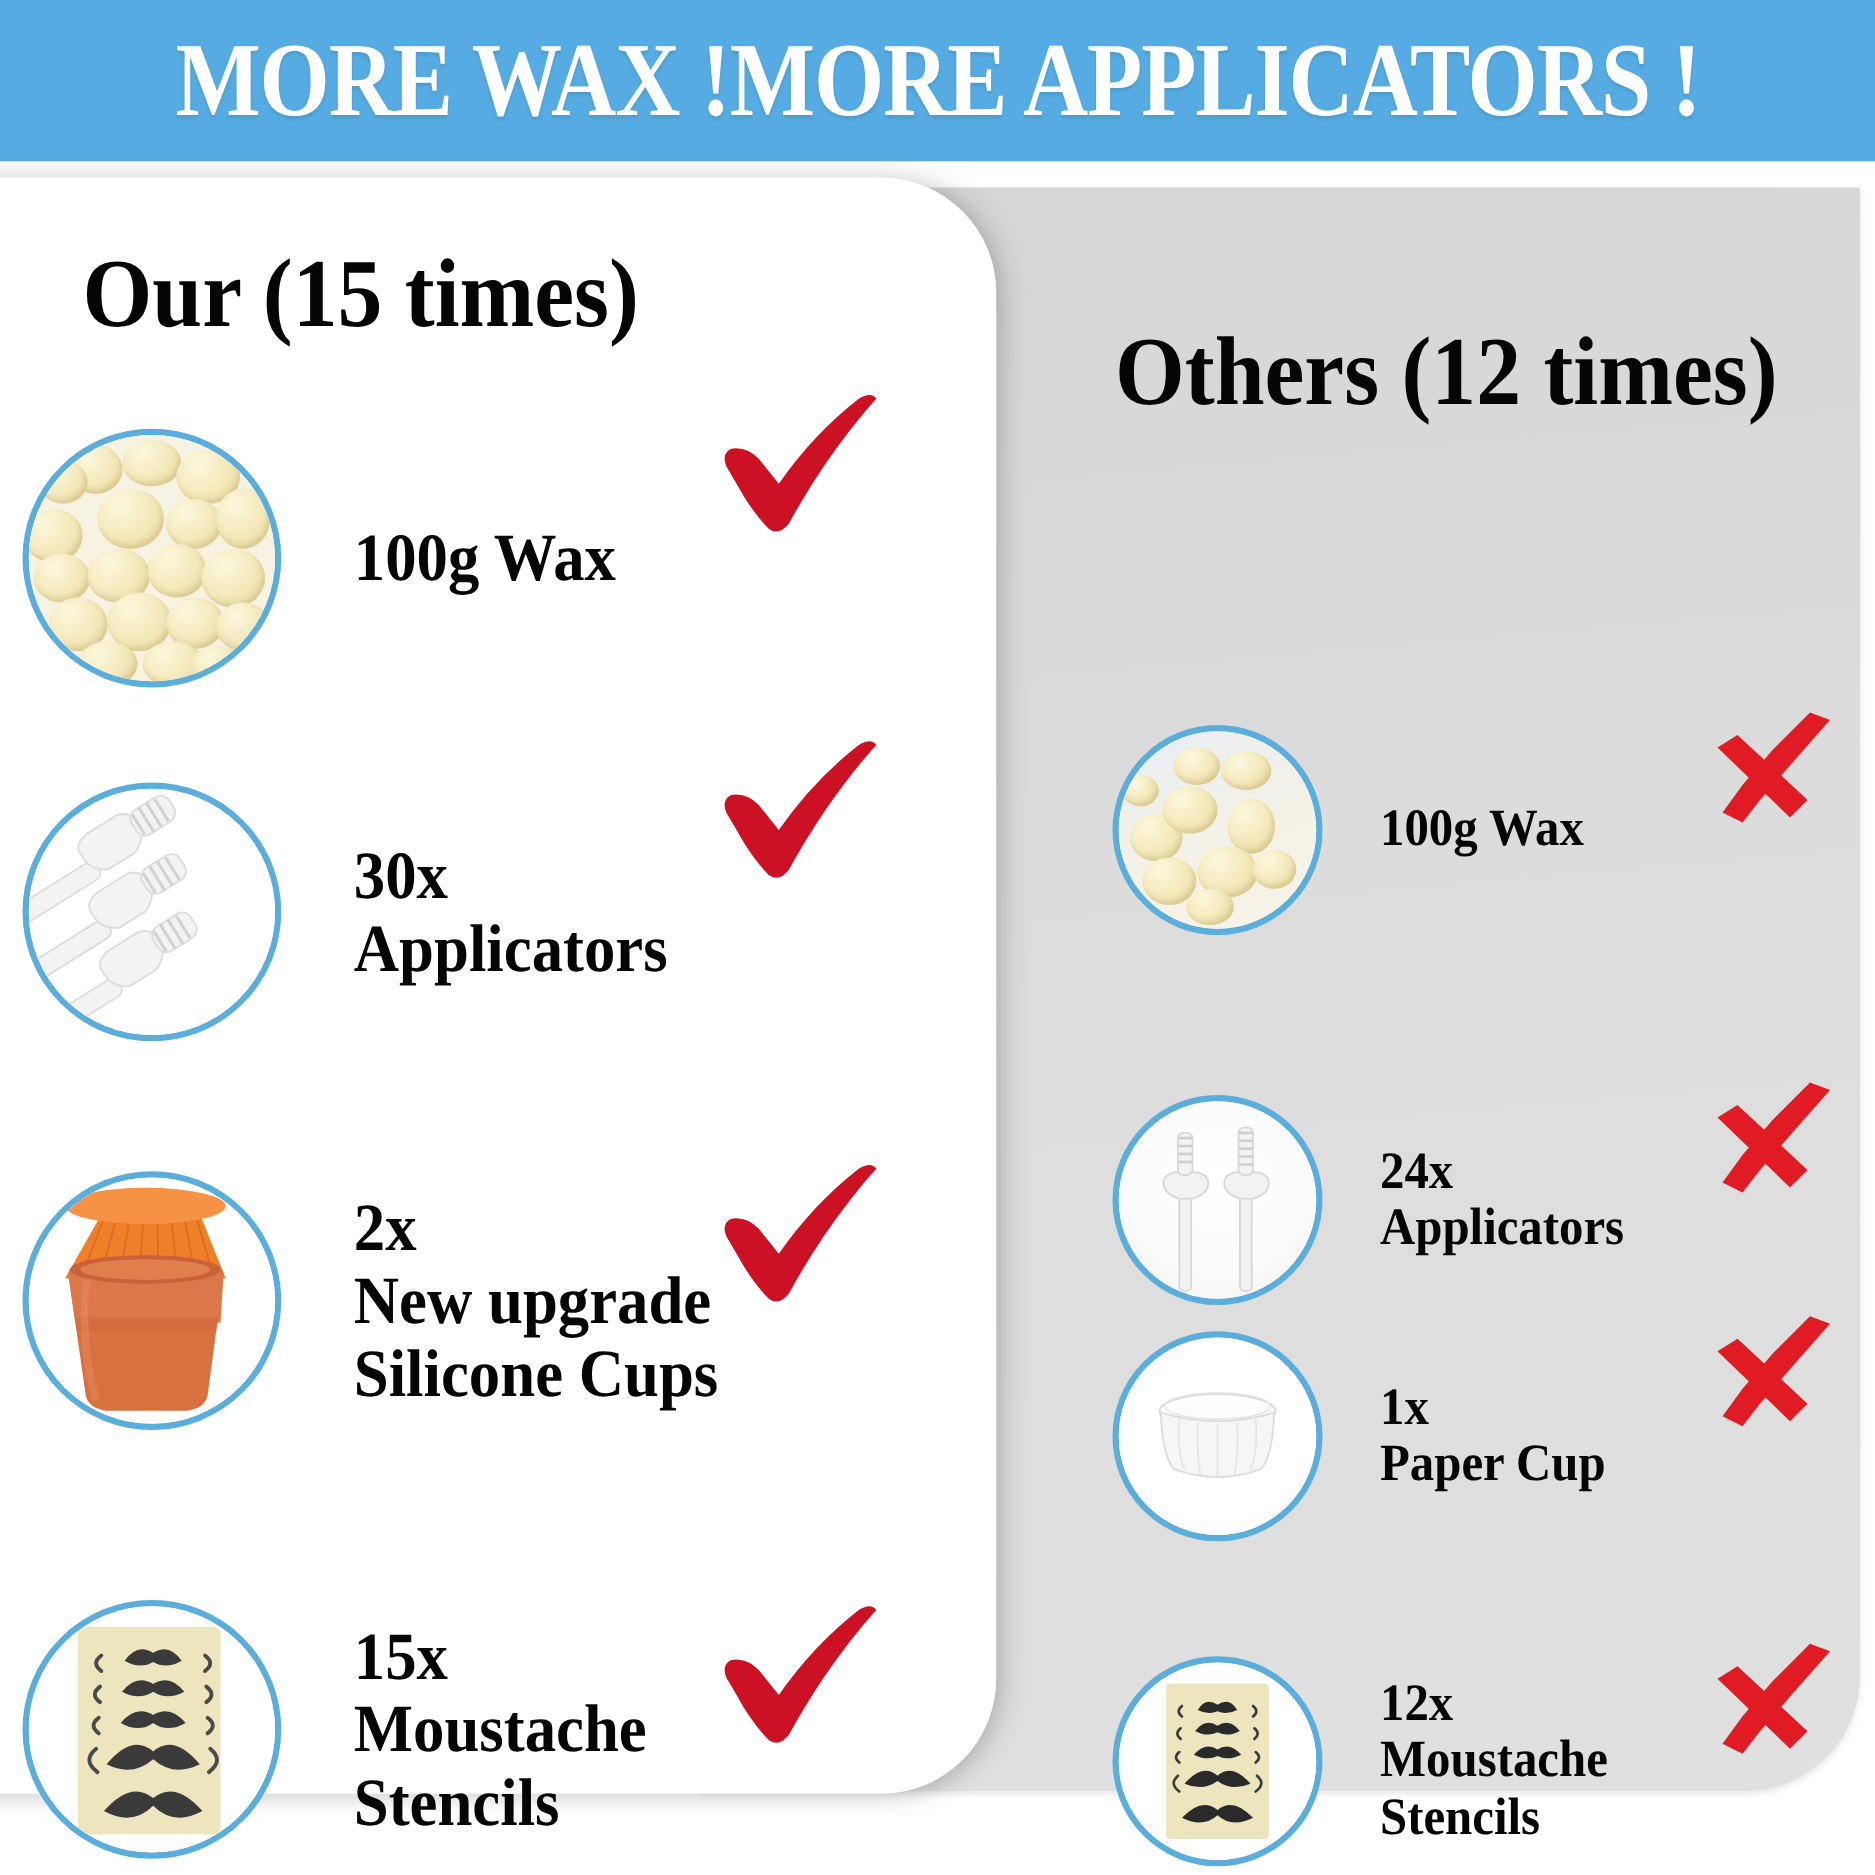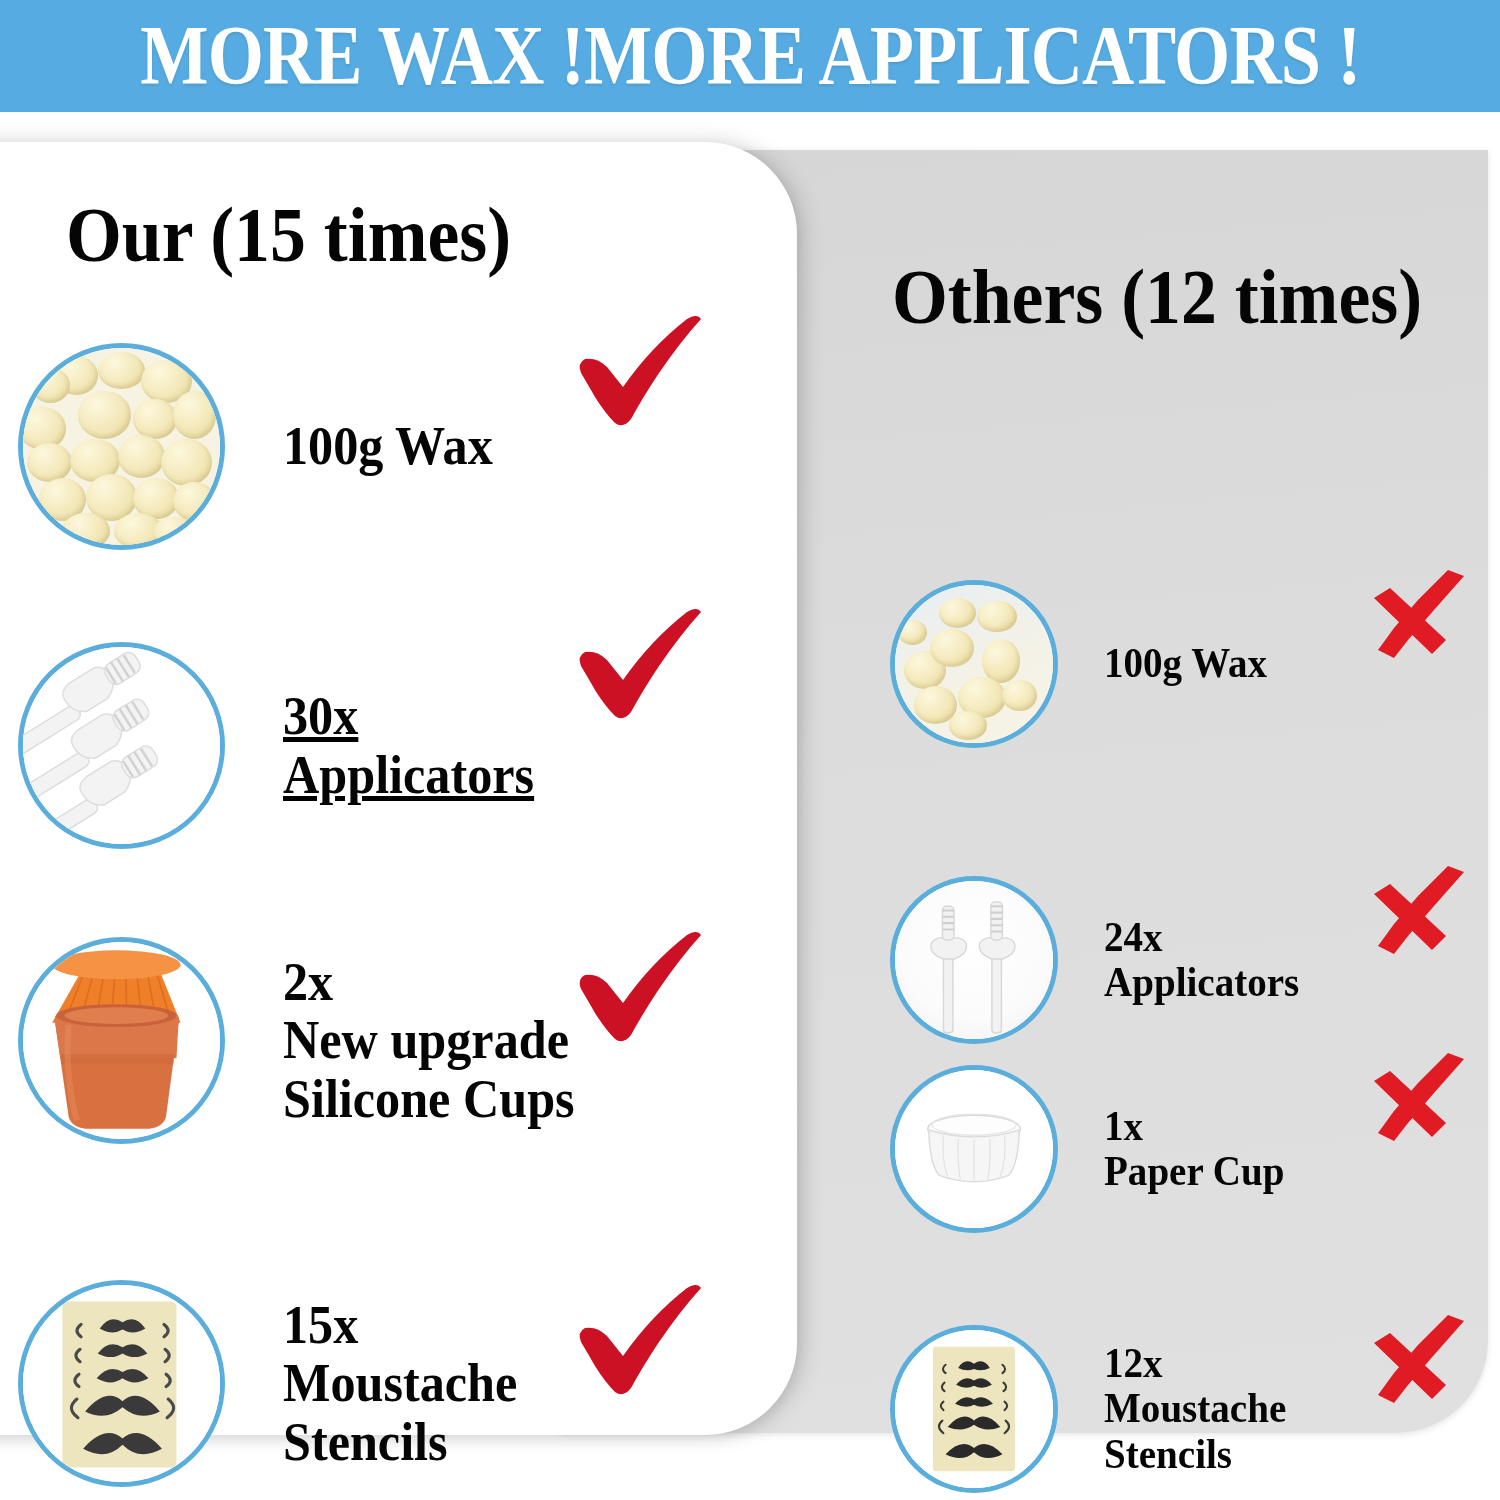--- a/index.html
+++ b/index.html
@@ -14,21 +14,21 @@
     background: #ffffff;
     overflow: hidden;
     font-family: "Liberation Serif", "DejaVu Serif", serif;
   }
 
   
   #banner {
     position: absolute;
     left: 0; top: 0;
     width: 1500px;
-    height: 112px;
+    height: 129px;
     background: #56ACE2;
     display: flex;
     align-items: center;
     justify-content: center;
     overflow: hidden;
   }
   #banner-text {
     color: #ffffff;
     font-family: "Liberation Serif", "DejaVu Serif", serif;
     font-weight: 700;
@@ -284,21 +284,21 @@
       <div class="label">100g Wax</div>
 
       <div class="mark" style="left:545px; top:-42px;">
         <svg width="150" height="140" viewBox="0 0 150 140">
           <path d="M18 72 Q14 62 22 58 Q34 56 44 66 L60 86 Q88 46 124 18 Q134 12 138 18
                    Q118 40 96 72 Q80 96 68 118 Q60 128 52 122 Q42 112 32 96 Q24 82 18 72 Z" fill="#CC1124"></path>
         </svg>
       </div>
     </div>
 
-    <div class="row" style="top:500px;text-decoration:underline;">
+    <div class="row" style="top:484px;">
       <div class="thumb">
         <div style="position:absolute; inset:0; background:#ffffff;"></div>
         <svg width="100%" height="100%" viewBox="0 0 190 190" style="position:absolute;inset:0;">
           <g fill="#f3f3f3" stroke="#dedede" stroke-width="1.5">
 
             <g transform="rotate(-32 60 56)">
               <rect x="-52" y="49" width="104" height="15" rx="6"></rect>
               <path d="M46 40 Q46 32 58 30 L86 30 Q96 33 96 44 Q96 56 82 62 L58 62 Q46 56 46 44 Z"></path>
               <rect x="92" y="34" width="34" height="22" rx="8"></rect>
               <path d="M96 36 v18 M103 34 v22 M110 34 v22 M117 35 v20" stroke="#d2d2d2" stroke-width="2.4" fill="none"></path>

